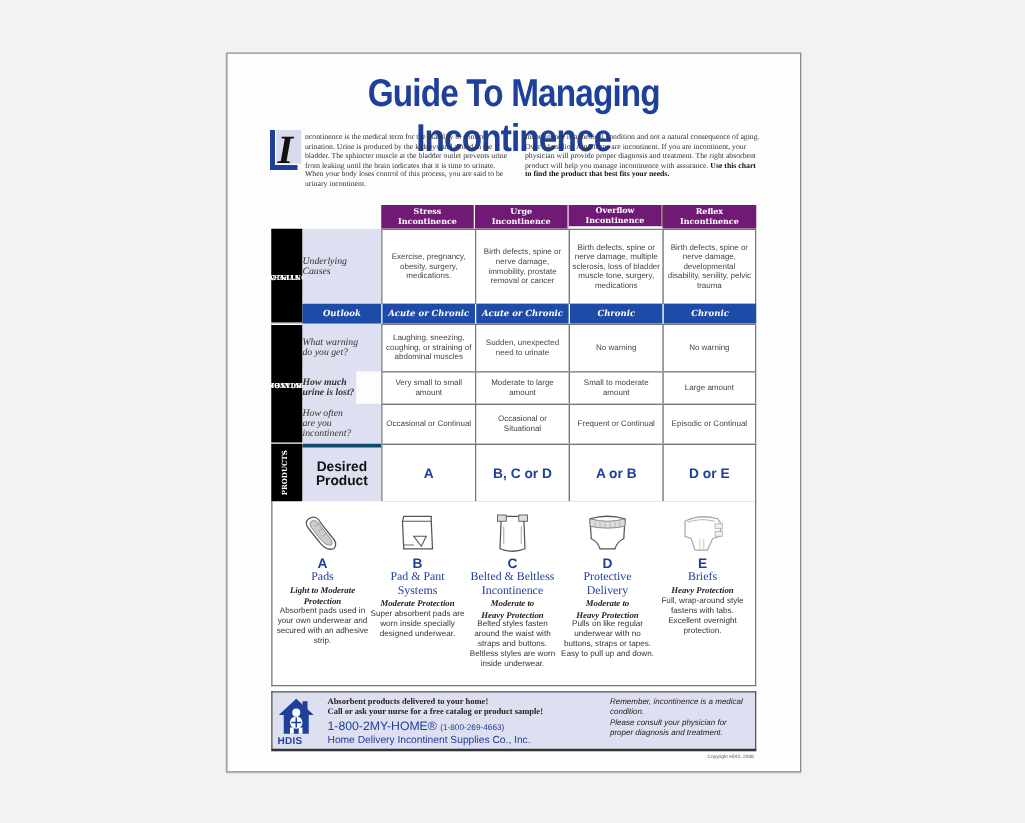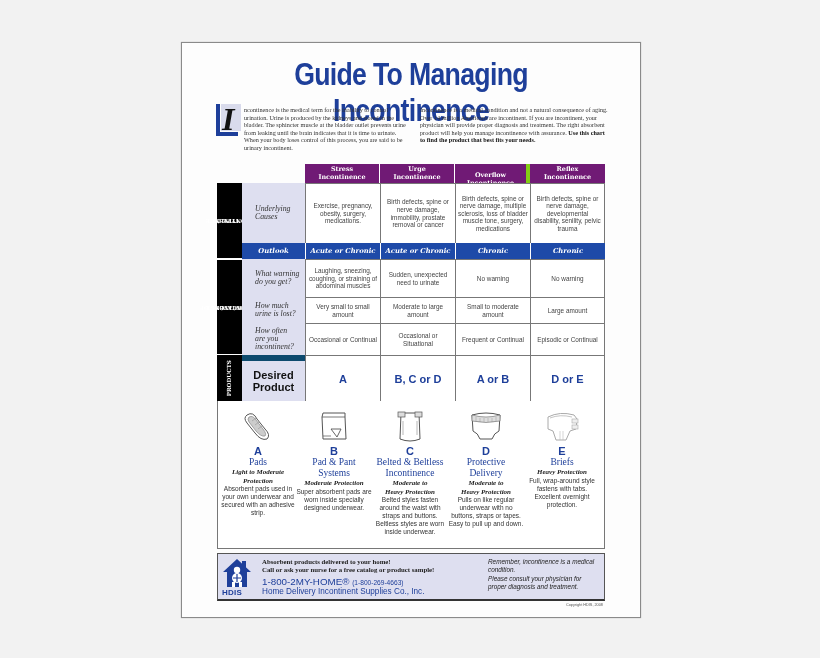--- a/index.html
+++ b/index.html
@@ -14,21 +14,21 @@
   .intro { position:absolute; top:63px; font-family:"Liberation Serif", serif; font-size:6.2px; line-height:7.6px; color:#333; }
   .intro.left { left:62px; width:162px; }
   .intro.right { left:238px; width:190px; }
   .intro b { color:#111; }
 
   .grid { position:absolute; left:35px; top:121px; }
   .cell { position:absolute; box-sizing:border-box; display:flex; align-items:center; justify-content:center; text-align:center; }
   .hdr { background:#701a75; color:#fff; font-family:"DejaVu Serif", serif; font-weight:bold; font-size:6.4px; line-height:7.6px; }
   .outlook { background:#1e4aa8; color:#fff; font-family:"DejaVu Serif", serif; font-weight:bold; font-style:italic; font-size:6.8px; }
   .data { background:#fff; border:1px solid #777; color:#444; font-size:6.4px; line-height:7.6px; padding:0 2px; }
-  .rowlabel { background:#dedff0; color:#333; font-family:"Liberation Serif", serif; font-style:italic; font-size:7.8px; line-height:8px; justify-content:flex-start; text-align:left; padding-left:13px; border-bottom:1px solid #dedff0; }
+  .rowlabel { background:#dedff0; color:#333; font-family:"Liberation Serif", serif; font-style:italic; font-size:7.8px; line-height:8px; justify-content:flex-start; text-align:left; padding-left:0; border-bottom:1px solid #dedff0; }
   .side { background:#000; color:#fff; font-family:"DejaVu Serif", serif; font-weight:bold; font-size:5.6px; line-height:6.4px; }
   .side span { display:block; transform:rotate(-90deg); white-space:nowrap; text-align:center; }
   .desired { background:#dedff0; color:#111; font-weight:bold; font-size:11px; line-height:11.5px; }
   .prod { background:#fff; border:1px solid #777; color:#1e3f9a; font-weight:bold; font-size:11px; }
 
   .products { position:absolute; left:35px; top:358px; width:388px; height:148px; border:1px solid #777; border-top:none; box-sizing:border-box; background:#fff; }
   .pcol { position:absolute; top:6px; width:76px; text-align:center; }
   .pcol .icon { height:36px; display:flex; justify-content:center; align-items:flex-end; }
   .pcol .letter { color:#1e3f9a; font-weight:bold; font-size:11px; line-height:12px; margin-top:2px; }
   .pcol .name { color:#1e3f9a; font-family:"Liberation Serif", serif; font-size:9.5px; line-height:11px; }
@@ -69,21 +69,21 @@
           <div>Stress</div>
           <div>Incontinence</div>
         </div>
       </div>
     <div class="cell hdr" style="left:163px;top:0;width:75px;height:19px;border-right:1px solid #fff;">
         <div>
           <div>Urge</div>
           <div>Incontinence</div>
         </div>
       </div>
-    <div class="cell hdr" style="left:238px;top:0;width:75px;height:32px;border-right:4px solid #84cc16;">
+    <div class="cell hdr" style="left:238px;top:0;width:75px;height:17px;border-right:1px solid #84cc16;">
         <div>
           <div>Overflow</div>
           <div>Incontinence</div>
         </div>
       </div>
     <div class="cell hdr" style="left:313px;top:0;width:75px;height:19px;">
         <div>
           <div>Reflex</div>
           <div>Incontinence</div>
         </div>
@@ -126,21 +126,21 @@
         <div>
           <div>What warning</div>
           <div>do you get?</div>
         </div>
       </div>
     <div class="cell data" style="left:88px;top:95px;width:76px;height:39px;">Laughing, sneezing, coughing, or straining of abdominal muscles</div>
     <div class="cell data" style="left:163px;top:95px;width:76px;height:39px;">Sudden, unexpected need to urinate</div>
     <div class="cell data" style="left:238px;top:95px;width:76px;height:39px;">No warning</div>
     <div class="cell data" style="left:313px;top:95px;width:75px;height:39px;">No warning</div>
 
-    <div class="cell rowlabel" style="left:25px;top:133px;width:63px;height:26px;">
+    <div class="cell rowlabel" style="left:25px;top:133px;width:43px;height:26px;font-weight:bold;">
         <div>
           <div>How much</div>
           <div>urine is lost?</div>
         </div>
       </div>
     <div class="cell data" style="left:88px;top:133px;width:76px;height:27px;">Very small to small amount</div>
     <div class="cell data" style="left:163px;top:133px;width:76px;height:27px;">Moderate to large amount</div>
     <div class="cell data" style="left:238px;top:133px;width:76px;height:27px;">Small to moderate amount</div>
     <div class="cell data" style="left:313px;top:133px;width:75px;height:27px;">Large amount</div>
 
@@ -149,21 +149,21 @@
           <div>How often</div>
           <div>are you</div>
           <div>incontinent?</div>
         </div>
       </div>
     <div class="cell data" style="left:88px;top:159px;width:76px;height:33px;">Occasional or Continual</div>
     <div class="cell data" style="left:163px;top:159px;width:76px;height:33px;">Occasional or Situational</div>
     <div class="cell data" style="left:238px;top:159px;width:76px;height:33px;">Frequent or Continual</div>
     <div class="cell data" style="left:313px;top:159px;width:75px;height:33px;">Episodic or Continual</div>
 
-    <div class="cell desired" style="left:25px;top:191px;width:63px;height:47px;border-top:6px solid #0c4a6e;">
+    <div class="cell desired" style="left:25px;top:191px;width:63px;height:47px;border-top:3px solid #0c4a6e;">
         <div>
           <div>Desired</div>
           <div>Product</div>
         </div>
       </div>
     <div class="cell prod" style="left:88px;top:191px;width:76px;height:47px;">A</div>
     <div class="cell prod" style="left:163px;top:191px;width:76px;height:47px;">B, C or D</div>
     <div class="cell prod" style="left:238px;top:191px;width:76px;height:47px;text-align:right;">A or B</div>
     <div class="cell prod" style="left:313px;top:191px;width:75px;height:47px;">D or E</div>
   </div>

